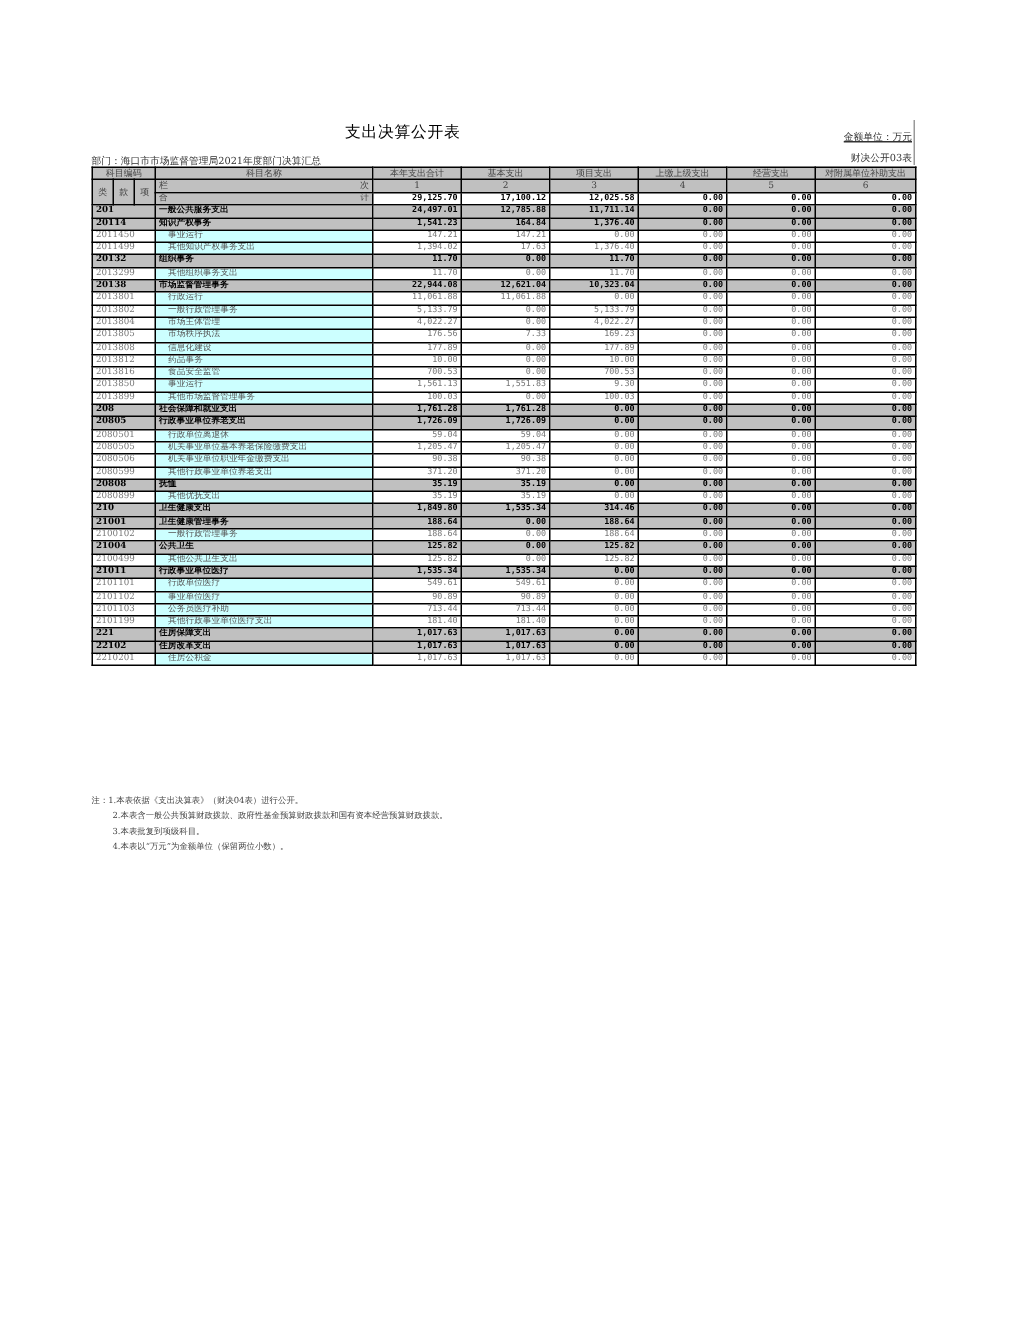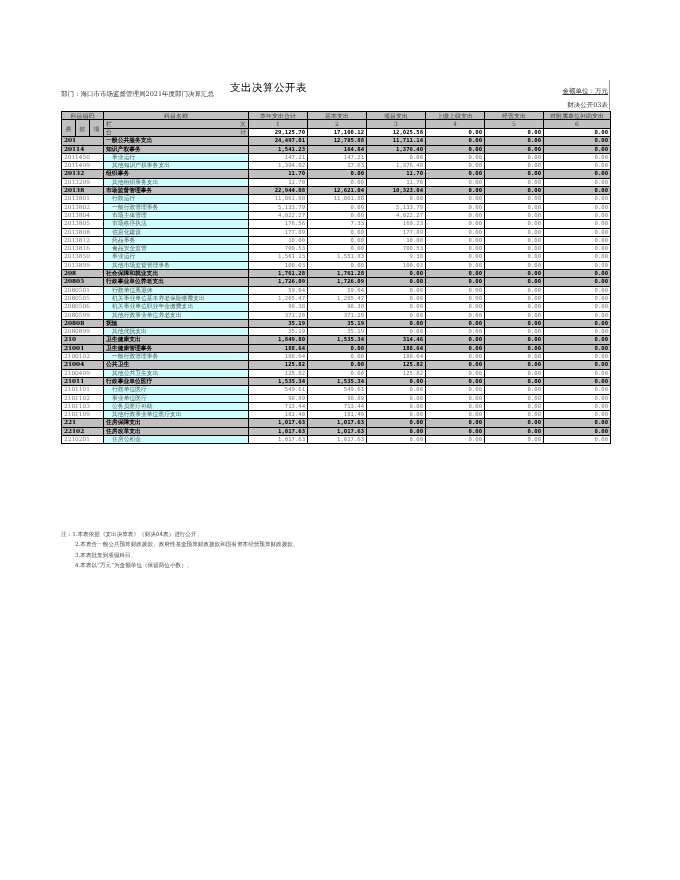--- a/index.html
+++ b/index.html
@@ -1,21 +1,21 @@
 <!DOCTYPE html>
 <html><head>
 <meta charset="utf-8">
 <style>
   html, body { margin: 0; padding: 0; background: #ffffff; }
   body { width: 680px; height: 880px; position: relative; font-family: "DejaVu Serif", serif; color: #000; overflow: hidden; }
   .title { position: absolute; left: 230px; top: 81px; width: 140px; text-align: left; font-family: Liberation Serif, serif; font-size: 10.5px; letter-spacing: 0.5px; }
   .right-rule { position: absolute; left: 609px; top: 80px; width: 1px; height: 30px; background: #999; }
   .form-no { position: absolute; right: 72px; top: 101px; font-size: 6.5px; color: #333; }
   .unit { position: absolute; right: 72px; top: 87px; font-size: 6.5px; color: #333; text-decoration: underline; }
-  .dept { position: absolute; left: 61px; top: 90px; font-size: 6.5px; color: #333; }
+  .dept { position: absolute; left: 61px; top: 103px; font-size: 6.5px; color: #333; }
   table.grid { position: absolute; left: 61px; top: 111px; border-collapse: collapse; table-layout: fixed; width: 549px; font-size: 5.8px; }
   table.grid td { border: 1px solid #000; padding: 0 2px; height: 7.3px; line-height: 7.3px; white-space: nowrap; overflow: hidden; }
   .hdr td { background: #c0c0c0; color: #444; text-align: center; font-size: 6px; }
   .hdr-main td { height: 40px; }
   .hdr-sub td { height: 8px; }
   td.num { text-align: right; font-family: "DejaVu Sans Mono", monospace; font-size: 5.6px; }
   tr.bold td { font-weight: bold; background: #c0c0c0; color: #000; }
   tr.bold td.num { background: #c0c0c0; }
   tr.total td.num { background: #fff; font-weight: bold; }
   tr.total td.name { background: #c0c0c0; color: #444; }

